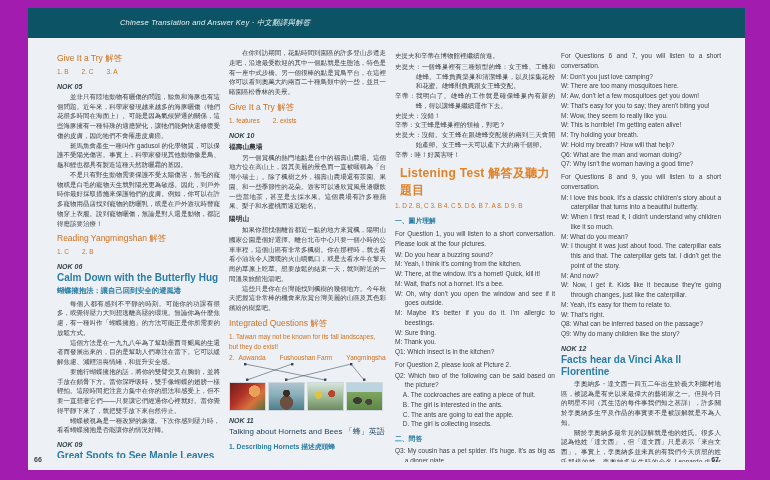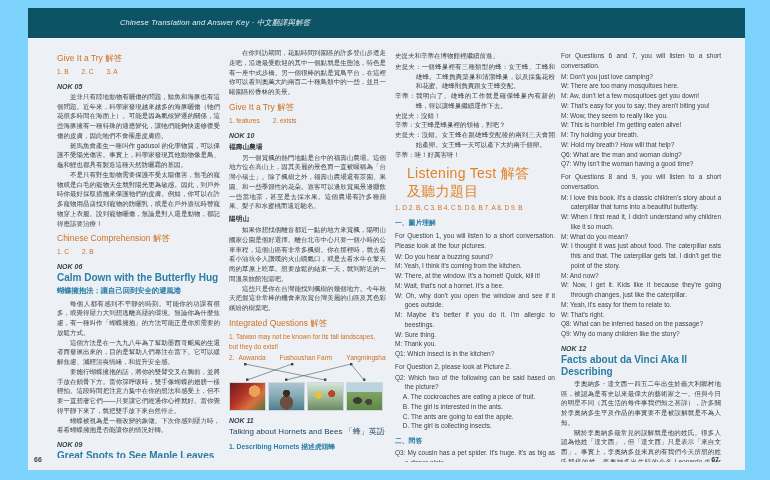--- a/index.html
+++ b/index.html
@@ -1,16 +1,16 @@
 <!DOCTYPE html>
 <html><head>
 <meta charset="utf-8">
 <style>
   html,body{margin:0;padding:0;}
-  .stage{position:relative;width:770px;height:480px;background:#7dd3fc;
+  .stage{position:relative;width:770px;height:480px;background:#a21caf;
          font-family:"Liberation Sans",sans-serif;overflow:hidden;}
   .panel{position:absolute;left:28px;top:8px;width:717px;height:462px;background:#edf1f5;}
   .header{position:absolute;top:0;left:0;right:0;height:30px;background:#0d5366;
           display:flex;align-items:center;}
   .header-title{color:#e9f1f3;font-style:italic;font-size:7.5px;margin-left:92px;letter-spacing:.2px;}
   .col{position:absolute;top:40px;overflow:hidden;}
   .col1{left:29px;width:163px;height:410px;}
   .col2{left:201px;width:157px;height:414px;}
   .col3{left:367px;width:160px;height:414px;}
   .col4{left:533px;width:160px;height:414px;}
@@ -21,21 +21,21 @@
   .t-en{color:#2a7da5;font-weight:bold;font-size:10px;line-height:1.25;margin:1px 0 0;}
   .t-zh{color:#2a7da5;font-weight:bold;font-size:7.3px;margin:1px 0 3px;}
   .t-dark{color:#1c3d5e;font-weight:normal;font-size:8px;margin:1px 0 3px;}
   .para{font-size:6.5px;color:#3b4249;text-align:justify;text-indent:2em;line-height:1.5;margin:0;}
   .sub{font-weight:bold;font-size:6.7px;color:#333a40;margin:4px 0 1px;}
   .zh-sec{color:#2a7da5;font-weight:bold;font-size:6.8px;margin:5px 0 2px;}
   .dlg{font-size:6.5px;color:#3b4249;line-height:1.5;padding-left:3.2em;text-indent:-3.2em;text-align:justify;margin:0;}
   .eline{font-size:6.5px;color:#3b4249;line-height:1.5;padding-left:1.5em;text-indent:-1.5em;text-align:justify;margin:0;}
   .intro-line{font-size:6.5px;color:#3b4249;line-height:1.5;text-align:justify;margin:3px 0 1px;}
   .opt{font-size:6.5px;color:#3b4249;line-height:1.5;padding-left:2.4em;text-indent:-1.2em;margin:0;}
-  .listening-h{color:#e08229;font-weight:normal;font-size:14px;letter-spacing:.3px;margin:6px 12px 2px;}
+  .listening-h{color:#e08229;font-weight:bold;font-size:12px;letter-spacing:.3px;margin:6px 5px 2px;}
 
   .match-labels{display:flex;align-items:flex-start;color:#cf6f21;font-size:6.5px;margin:3px 0 1px;}
   .ml{margin-right:14px;white-space:nowrap;}
   .ml.prefix{margin-right:4px;}
   .connectors{display:block;width:157px;height:20px;}
   .photos{display:flex;gap:2px;}
   .photo{width:37px;height:29px;border:1px solid #cfd8de;box-sizing:border-box;}
   .p-maple{background:
      radial-gradient(circle at 70% 30%,#e8a25a 0 18%,transparent 19%),
      linear-gradient(135deg,#6e1d1d 0%,#b23327 40%,#d9713f 68%,#54713a 100%);}
@@ -68,21 +68,21 @@
 
     <div class="col col1">
       <div class="h-orange">Give It a Try 解答</div>
       <div class="answers">1. B　　2. C　　3. A</div>
       <div class="nok">NOK 05</div>
       <div>
           <div class="para">並非只有陸地動物有曬傷的問題，鯨魚和海豚也有這個問題。近年來，科學家發現越來越多的海豚曬傷（牠們花很多時間在海面上）。可能是因為氣候變遷的關係，這些海豚擁有一種特殊的適應變化，讓牠們能夠快速修復受傷的皮膚，因此牠們不會罹患皮膚癌。</div>
           <div class="para">斑馬魚會產生一種叫作 gadusol 的化學物質，可以保護不受陽光傷害。事實上，科學家發現其他動物像是鳥、龜和鯉也都具有製造這種天然防曬霜的基因。</div>
           <div class="para">不是只有野生動物需要保護不受太陽傷害，無毛的寵物或是白毛的寵物天生就對陽光更為敏感。因此，到戶外時你最好採取措施來保護牠們的皮膚。例如，你可以在許多寵物用品店找到寵物的防曬乳，或是在戶外遊玩時替寵物穿上衣服。說到寵物曬傷，無論是對人還是動物，都記得應該要治療！</div>
         </div>
-      <div class="h-orange">Chinese Comprehension 解答</div>
+      <div class="h-orange">Reading Yangmingshan 解答</div>
       <div class="answers">1. C　　2. B</div>
       <div class="nok">NOK 06</div>
       <div class="t-en">Calm Down with the Butterfly Hug</div>
       <div class="t-zh">蝴蝶擁抱法：讓自己回到安全的避風港</div>
       <div>
           <div class="para">每個人都有感到不平靜的時刻。可能你的功課有很多，或覺得壓力大到想逃離高壓的環境。無論你為什麼焦慮，有一種叫作「蝴蝶擁抱」的方法可能正是你所需要的放鬆方式。</div>
           <div class="para">這個方法是在一九九八年為了幫助墨西哥颶風的生還者而發展出來的，目的是幫助人們專注在當下。它可以緩解焦慮、減輕沮喪情緒，和提升安全感。</div>
           <div class="para">要施行蝴蝶擁抱的話，將你的雙臂交叉在胸前，並將手放在鎖骨下方。當你深呼吸時，雙手像蝴蝶的翅膀一樣輕拍。這段時間把注意力集中在你的想法和感受上，但不要一直想著它們——只要讓它們經過你心裡就好。當你覺得平靜下來了，就把雙手放下來自然停止。</div>
           <div class="para">蝴蝶被視為是一種改變的象徵。下次你感到壓力時，看看蝴蝶擁抱是否能讓你的情況好轉。</div>
         </div>
@@ -201,21 +201,21 @@
           <div class="eline">M: What do you mean?</div>
           <div class="eline">W: I thought it was just about food. The caterpillar eats this and that. The caterpillar gets fat. I didn't get the point of the story.</div>
           <div class="eline">M: And now?</div>
           <div class="eline">W: Now, I get it. Kids like it because they're going through changes, just like the caterpillar.</div>
           <div class="eline">M: Yeah, it's easy for them to relate to.</div>
           <div class="eline">W: That's right.</div>
           <div class="eline">Q8: What can be inferred based on the passage?</div>
           <div class="eline">Q9: Why do many children like the story?</div>
         </div>
       <div class="nok">NOK 12</div>
-      <div class="t-en">Facts about da Vinci Aka Il Describing</div>
+      <div class="t-en">Facts hear da Vinci Aka Il Florentine</div>
       <div>
           <div class="para">李奧納多・達文西一四五二年出生於義大利鄉村地區，被認為是有史以來最偉大的藝術家之一。但與今日的明星不同（其生活的每件事我們知之甚詳），許多關於李奧納多生平及作品的事實要不是被誤解就是不為人知。</div>
           <div class="para">關於李奧納多最常見的誤解就是他的姓氏。很多人認為他姓「達文西」，但「達文西」只是表示「來自文西」。事實上，李奧納多並未真的有我們今天所想的姓氏那樣的姓。李奧納多出生時的全名 Leonardo di ser Piero da Vinci 意思是「李奧納多，來自文西村，皮耶羅大人之子」。但他的畫家同儕只稱他「李奧納多」或「那個佛羅倫斯人」，因為他住在義大利佛羅倫斯附近。</div>
         </div>
 
     </div>
 
     <div class="pagenum left">66</div>
     <div class="pagenum right">67</div>
   </div>

